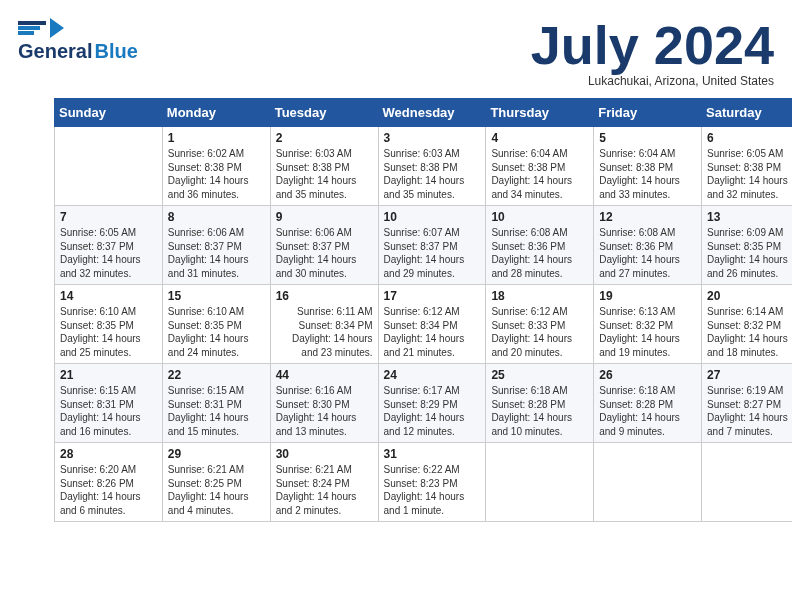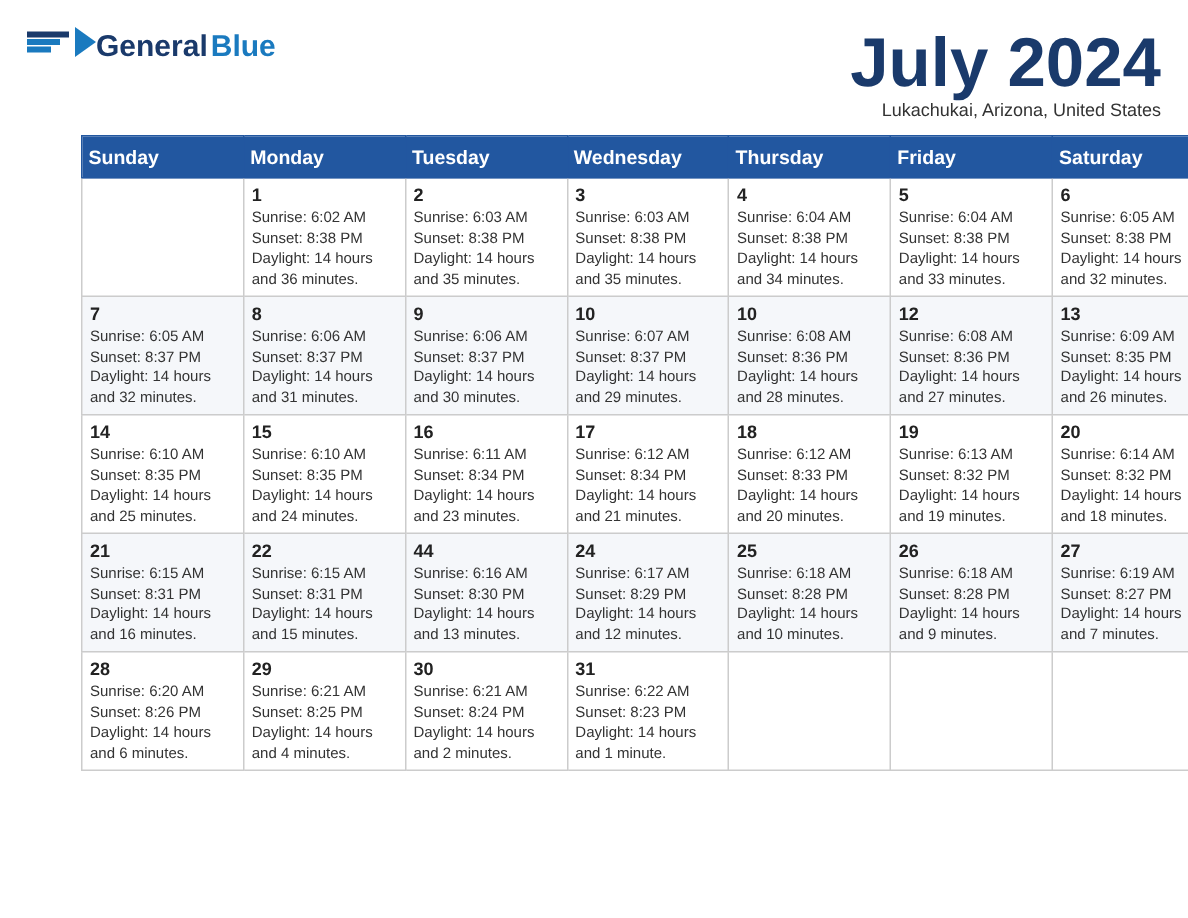--- a/index.html
+++ b/index.html
@@ -17,28 +17,28 @@
       background: #fff;
     }
     .header {
       display: flex;
       justify-content: space-between;
       align-items: flex-start;
       margin-bottom: 10px;
     }
     .logo {
       display: flex;
-      flex-direction: row;
+      flex-direction: column;
       align-items: flex-start;
     }
     .title-block {
       text-align: right;
     }
     .month-title {
-      font-size: 46px;
+      font-size: 54px;
       font-weight: bold;
       color: #1a3a6b;
       line-height: 1;
     }
     .location {
       font-size: 12px;
       color: #333;
       margin-top: 2px;
     }
     .calendar {
@@ -249,21 +249,21 @@
           </td>
           <td>
             <span class="day-num">15</span>
             <div class="cell-text" style="white-space: pre-line;">Sunrise: 6:10 AM
 Sunset: 8:35 PM
 Daylight: 14 hours
 and 24 minutes.</div>
           </td>
           <td>
             <span class="day-num">16</span>
-            <div class="cell-text" style="white-space: pre-line;">Sunrise: 6:11 AM
+            <div class="cell-text" style="white-space: pre-line; text-align: right;">Sunrise: 6:11 AM
 Sunset: 8:34 PM
 Daylight: 14 hours
 and 23 minutes.</div>
           </td>
           <td>
             <span class="day-num">17</span>
             <div class="cell-text" style="white-space: pre-line;">Sunrise: 6:12 AM
 Sunset: 8:34 PM
 Daylight: 14 hours
 and 21 minutes.</div>

